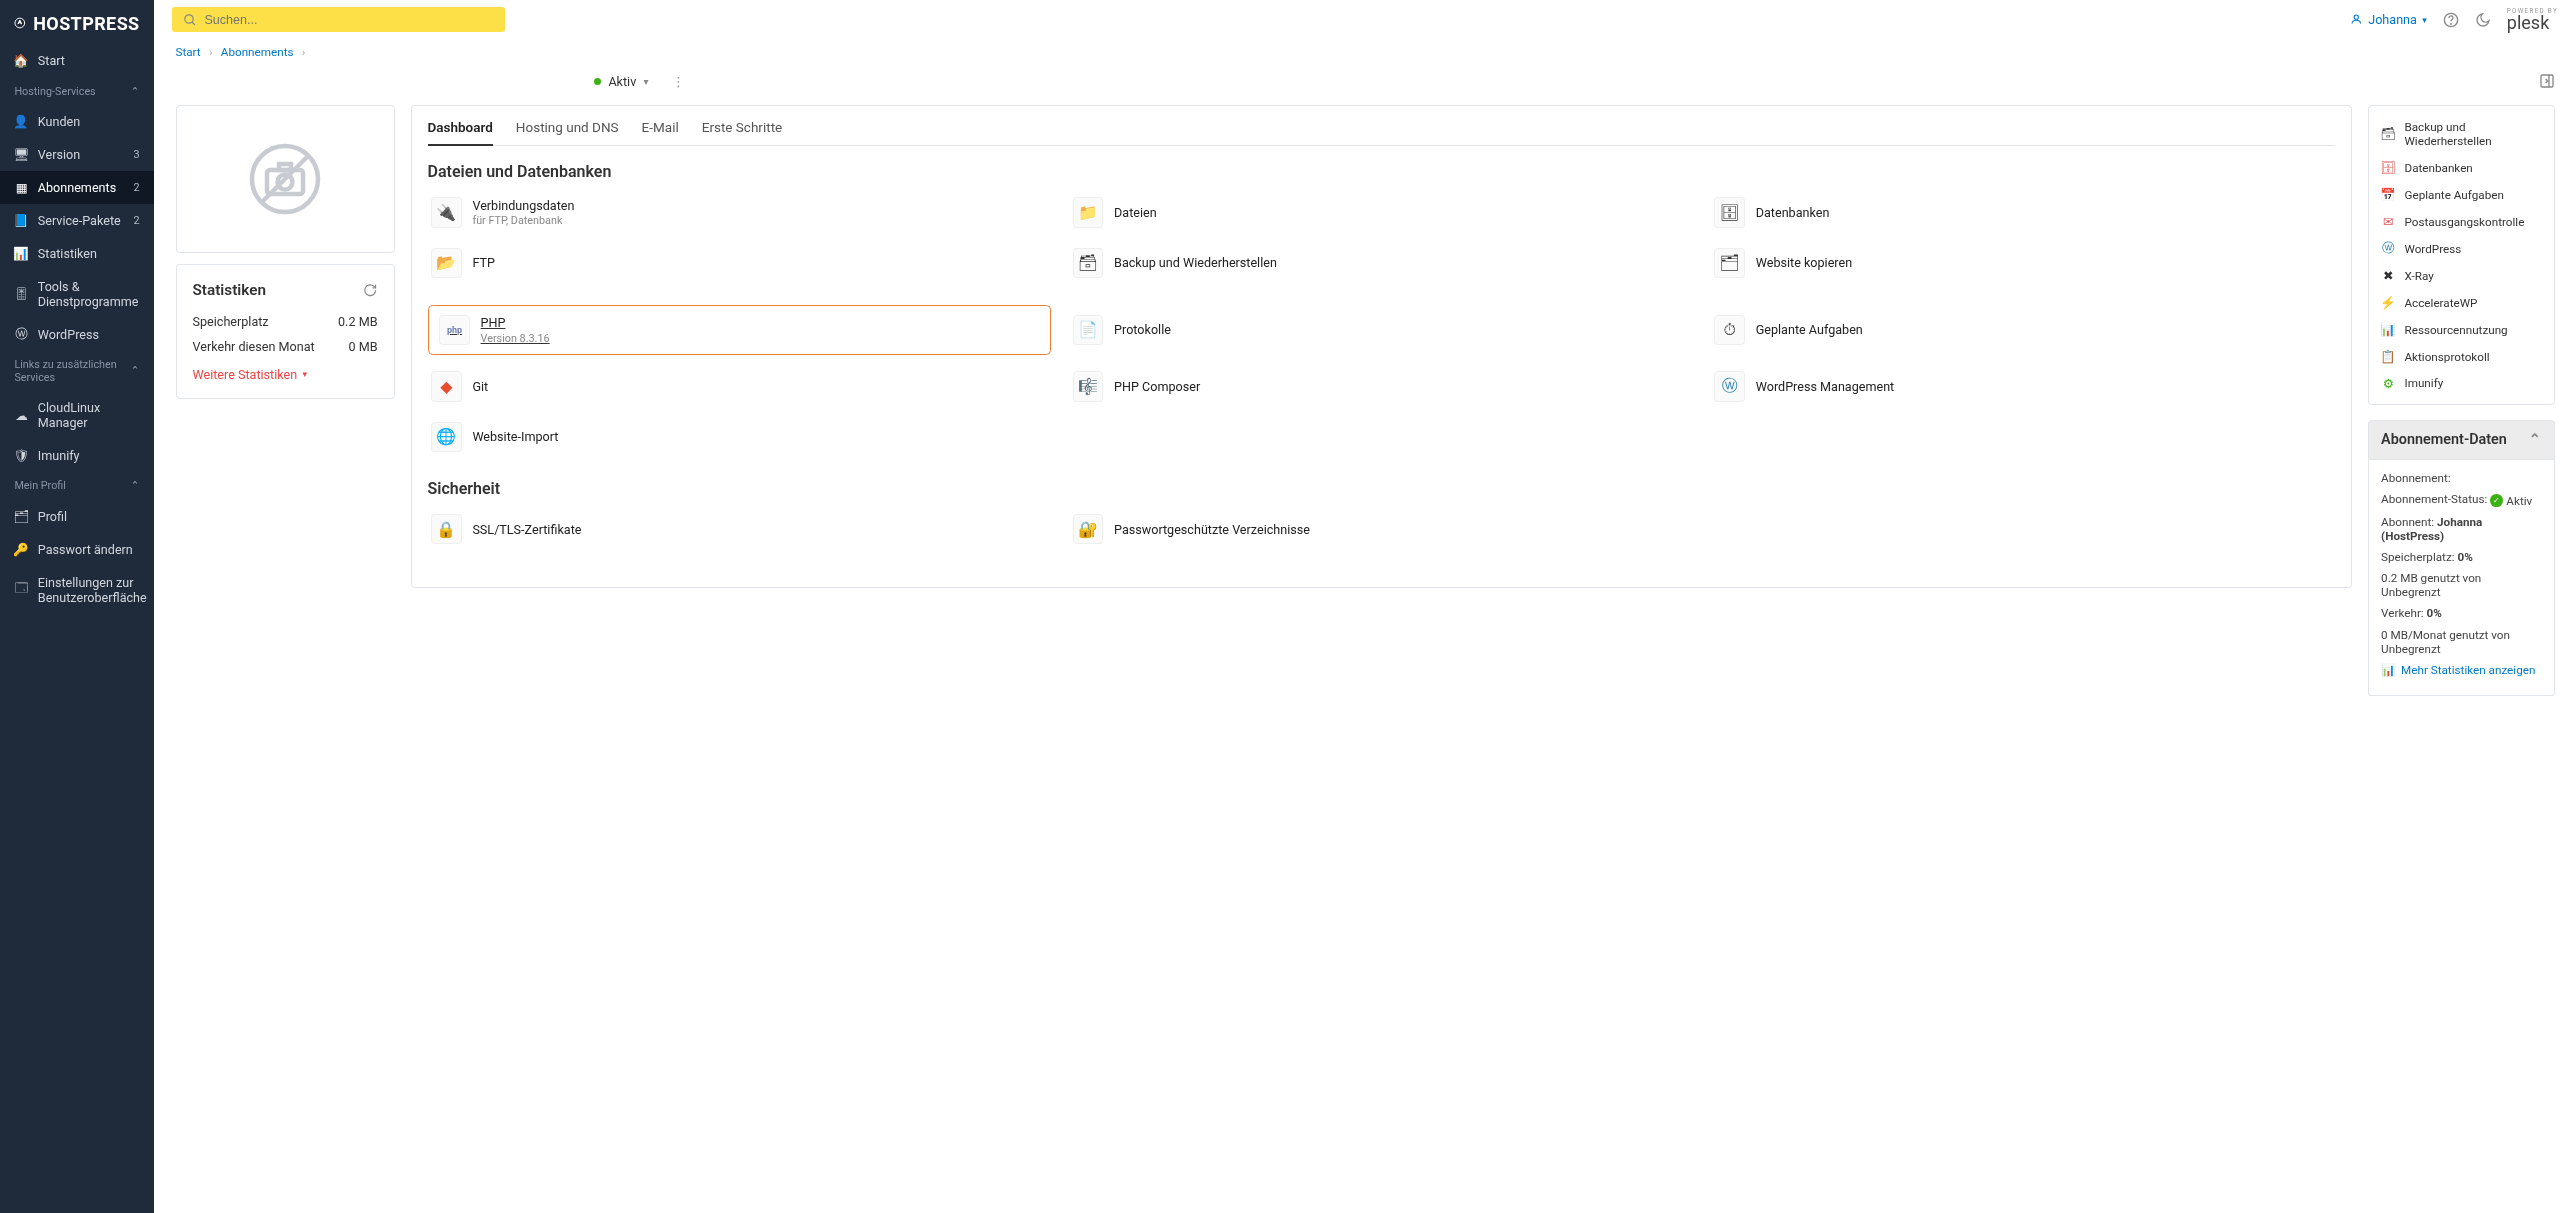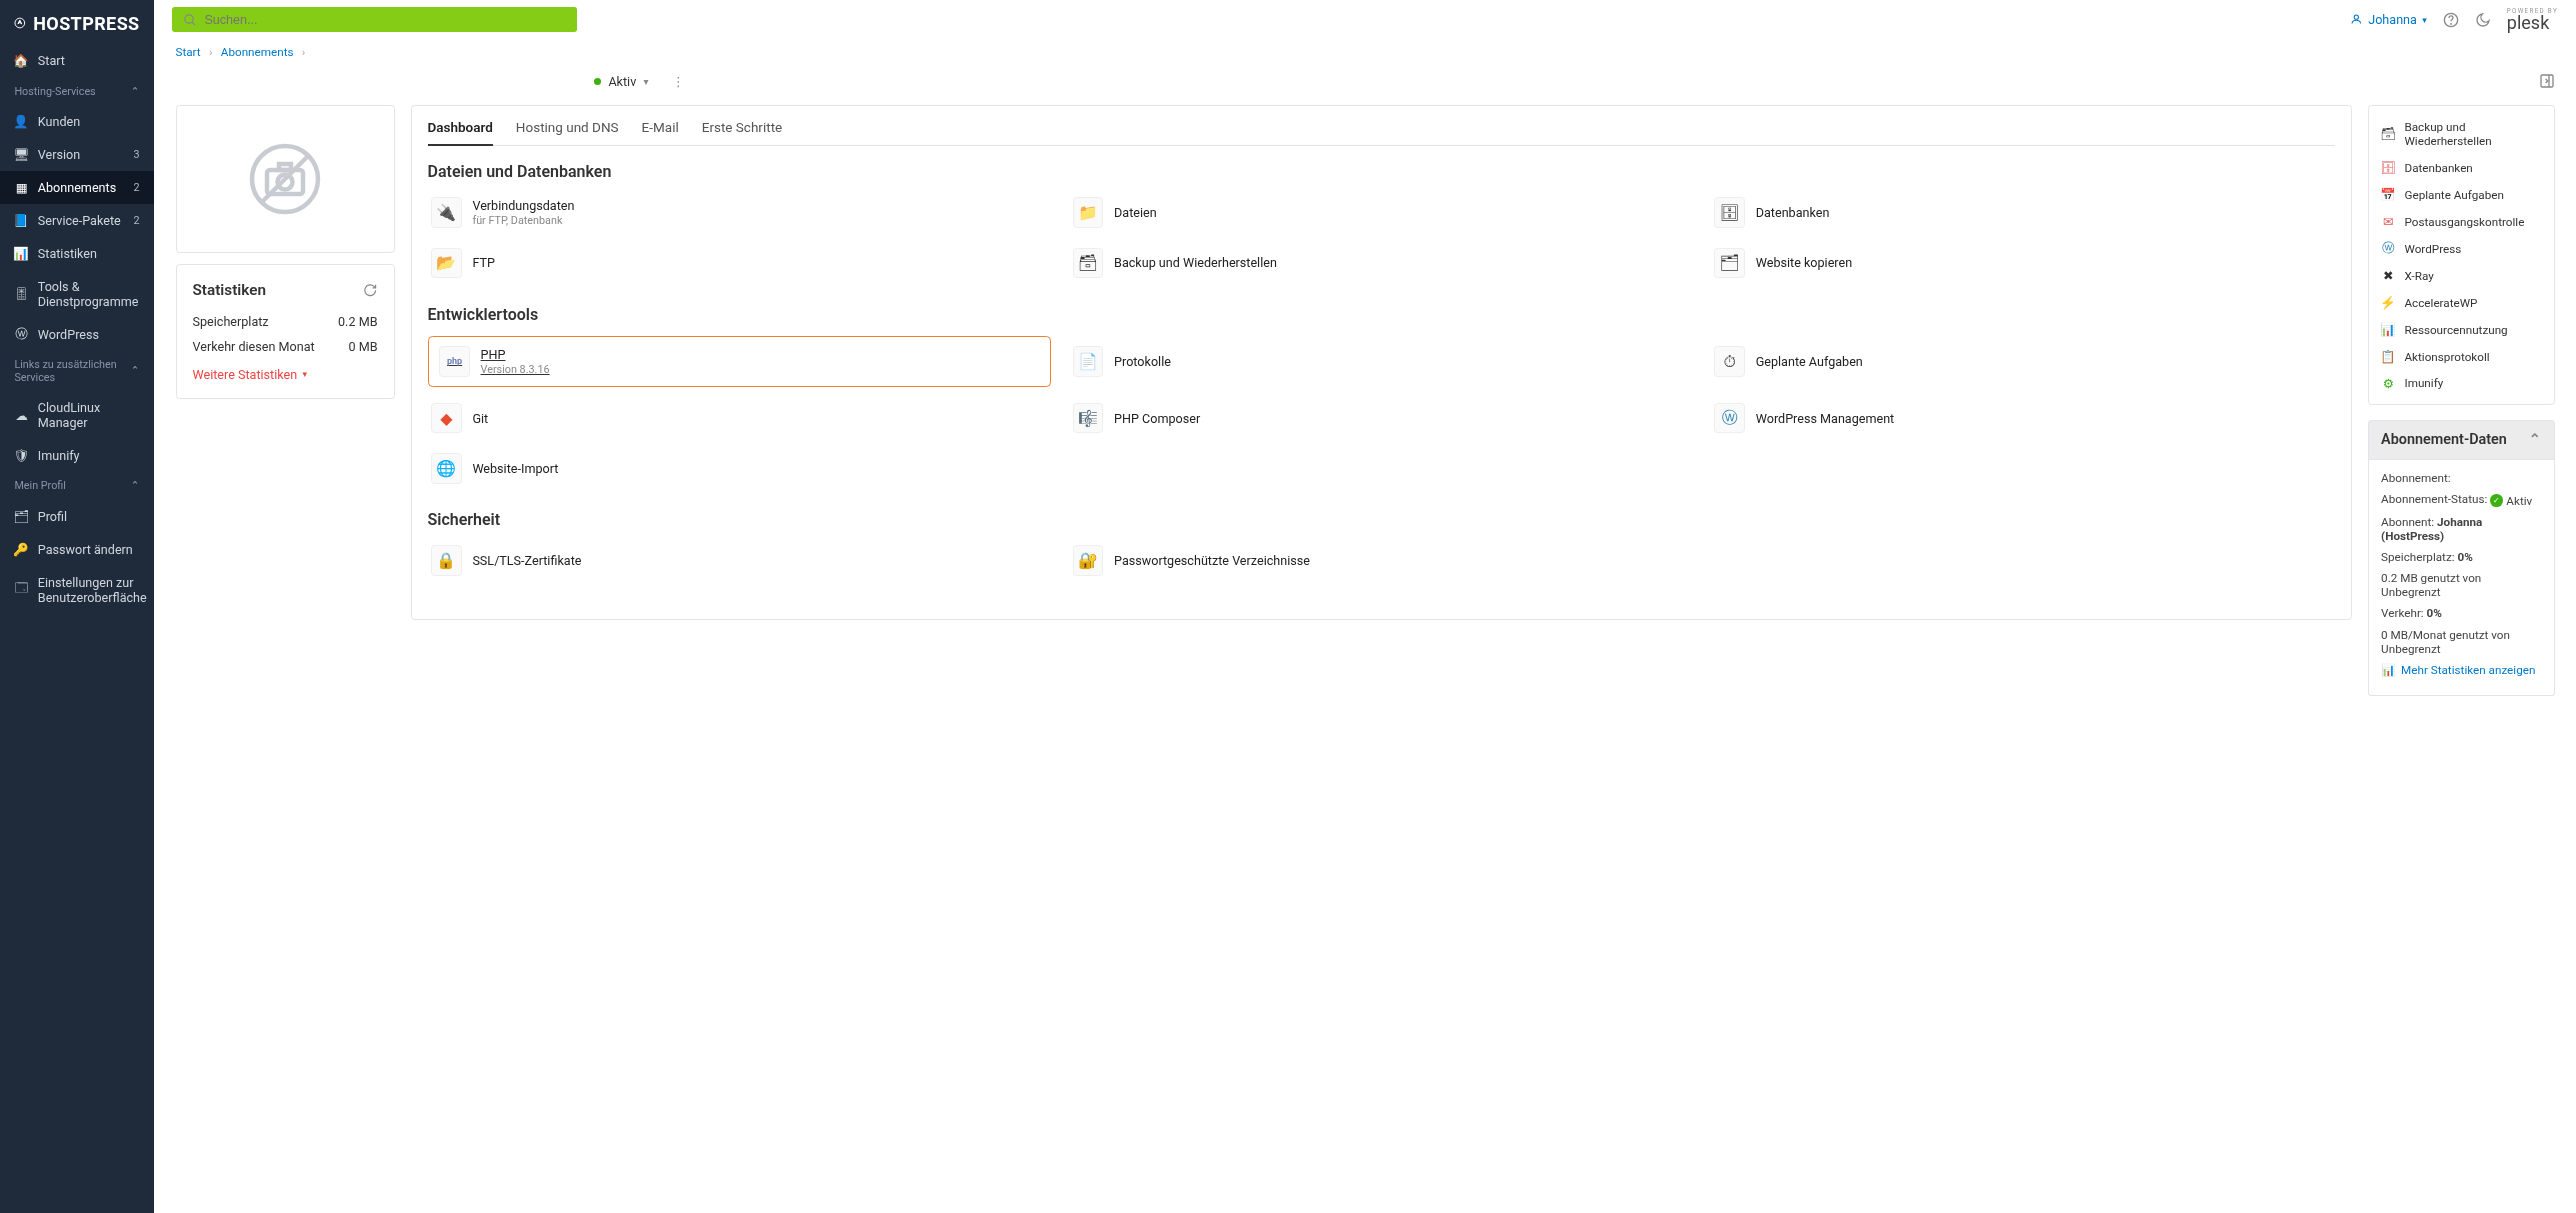--- a/index.html
+++ b/index.html
@@ -16,21 +16,21 @@
 .logo-icon { width: 20px; height: 20px; }
 .nav-item { display: flex; align-items: center; gap: 9px; padding: 9px 14.4px; color: #d0d6de; cursor: pointer; font-size: 12.6px; }
 .nav-item.active { background: #0f1824; color: #fff; }
 .nav-item .icon { width: 14.4px; height: 14.4px; display: flex; align-items: center; justify-content: center; flex-shrink: 0; }
 .nav-item .badge { margin-left: auto; font-size: 10.8px; color: #b0b8c4; }
 .nav-section { display: flex; align-items: center; justify-content: space-between; padding: 7.2px 14.4px; color: #8895a7; font-size: 10.8px; cursor: pointer; }
 .nav-section .chev { color: #8895a7; }
 
 
 .topbar { display: flex; align-items: center; padding: 7.2px 18px 3.6px; gap: 14.4px; }
-.search { display: flex; align-items: center; background: #84cc16; border-radius: 2.7px; padding: 5.4px 10.8px; width: 405px; color: #888; gap: 7.2px; }
+.search { display: flex; align-items: center; background: #fde047; border-radius: 2.7px; padding: 5.4px 10.8px; width: 333px; color: #888; gap: 7.2px; }
 .search input { border: none; background: transparent; outline: none; flex: 1; font-size: 12.6px; color: #333; }
 .topbar-right { margin-left: auto; display: flex; align-items: center; gap: 16px; color: #555; }
 .user-link { color: #0078c8; display: flex; align-items: center; gap: 5.4px; cursor: pointer; }
 .topicon { width: 16px; height: 16px; color: #888; cursor: pointer; }
 .plesk-logo { line-height: 1; }
 .plesk-logo .pb { font-size: 6.3px; letter-spacing: 1.3px; color: #999; }
 .plesk-logo .pl { font-size: 18px; font-weight: 400; color: #444; }
 
 
 .breadcrumb { padding: 9px 21.5px 5.4px; font-size: 11.7px; color: #0078c8; }
@@ -297,21 +297,20 @@
               </div>
             </div>
           <div class="tool">
               <div class="tool-icon">🗂</div>
               <div class="tool-text">
                 <div class="t">Website kopieren</div>
               </div>
             </div>
         </div>
 
-        <div class="section-title">Entwicklertools</div>
         <div class="tool-grid">
           <div class="tool highlight">
               <div class="tool-icon" style="font-size:9px;font-weight:bold;color:#6c7db5">php</div>
               <div class="tool-text">
                 <div class="t">PHP</div>
                 <div class="s">Version 8.3.16</div>
               </div>
             </div>
           <div class="tool">
               <div class="tool-icon">📄</div>

